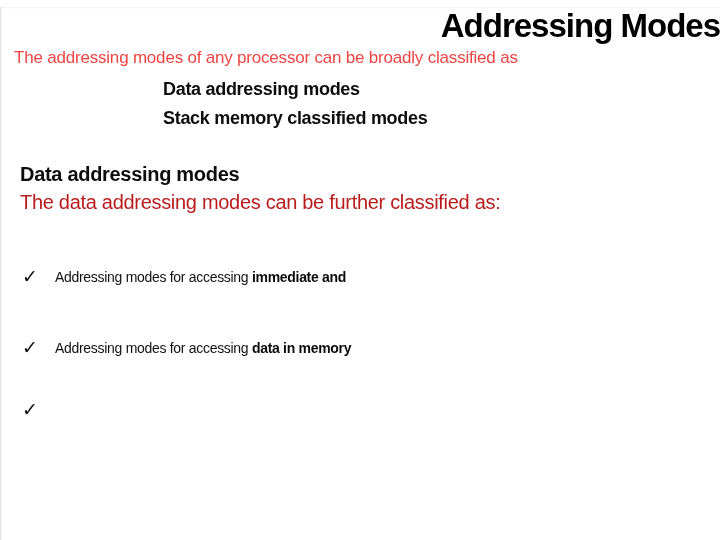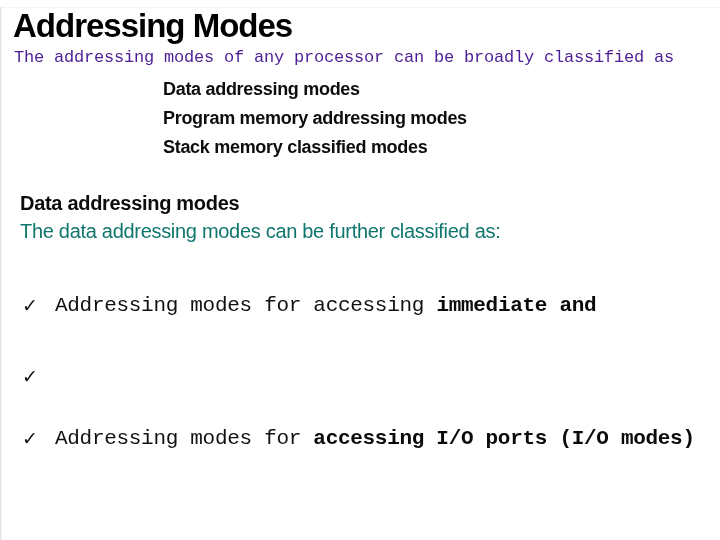--- a/index.html
+++ b/index.html
@@ -17,28 +17,28 @@
     background: #ffffff;
     box-shadow: inset 2px 1px 2px -1px #d9d9d9;
   }
   .title {
     margin: 7px 0 0 13px;
     font-size: 33px;
     font-weight: bold;
     letter-spacing: -1px;
     line-height: 1.15;
     color: #000000;
+    text-align: right;
   }
   .intro {
     margin: 3px 16px 0 14px;
     font-size: 17px;
     letter-spacing: -0.2px;
     line-height: 20px;
-    color: #4c1d95;
-    font-family: Liberation Mono, monospace;
+    color: #ef4444;
   }
   .classification {
     margin: 7px 0 0 163px;
   }
   .classification .c-item {
     font-size: 18px;
     font-weight: bold;
     line-height: 29px;
     letter-spacing: -0.3px;
     color: #0d0d0d;
@@ -49,82 +49,78 @@
     font-weight: bold;
     line-height: 24px;
     letter-spacing: -0.3px;
     color: #0d0d0d;
   }
   .section-sub {
     margin: 3px 0 0 20px;
     font-size: 20px;
     line-height: 26px;
     letter-spacing: -0.3px;
-    color: #0f766e;
+    color: #b91c1c;
   }
   .bullets {
     margin-top: 44px;
   }
   .bullet {
     display: flex;
     align-items: flex-start;
     margin-left: 22px;
   }
   .bullet + .bullet { margin-top: 35px; }
   .bullet:nth-child(3) { margin-top: 26px; }
   .bullet .marker {
     flex: 0 0 33px;
     font-size: 19px;
     line-height: 36px;
     font-weight: normal;
     color: #111111;
   }
   .bullet .text {
-    font-size: 21px;
+    font-size: 14px;
     line-height: 36px;
     letter-spacing: -0.3px;
     color: #111111;
-    font-family: Liberation Mono, monospace;
   }
   .bullet .text b { font-weight: bold; color: #0a0a0a; }
 </style>
 </head>
 <body>
 
 <div class="slide">
 
   <h1 class="title">Addressing Modes</h1>
 
   <p class="intro">The addressing modes of any processor can be broadly classified as</p>
 
   <div class="classification">
     <div class="c-item">Data addressing modes</div>
-    <div class="c-item">Program memory addressing modes</div>
     <div class="c-item">Stack memory classified modes</div>
   </div>
 
   <h2 class="section-heading">Data addressing modes</h2>
   <p class="section-sub">The data addressing modes can be further classified as:</p>
 
   <div class="bullets">
 
     <div class="bullet">
       <span class="marker">✓</span>
       <div class="text">
         <div><span>Addressing modes for accessing </span><b>immediate and</b></div>
       </div>
     </div>
 
     <div class="bullet">
       <span class="marker">✓</span>
       <div class="text">
+        <div><span>Addressing modes for accessing </span><b>data in memory</b></div>
       </div>
     </div>
 
     <div class="bullet">
       <span class="marker">✓</span>
-      <div class="text">
-        <div><span>Addressing modes for </span><b>accessing I/O ports (I/O modes)</b></div>
-      </div>
     </div>
 
   </div>
 </div>
 
 </body></html>

